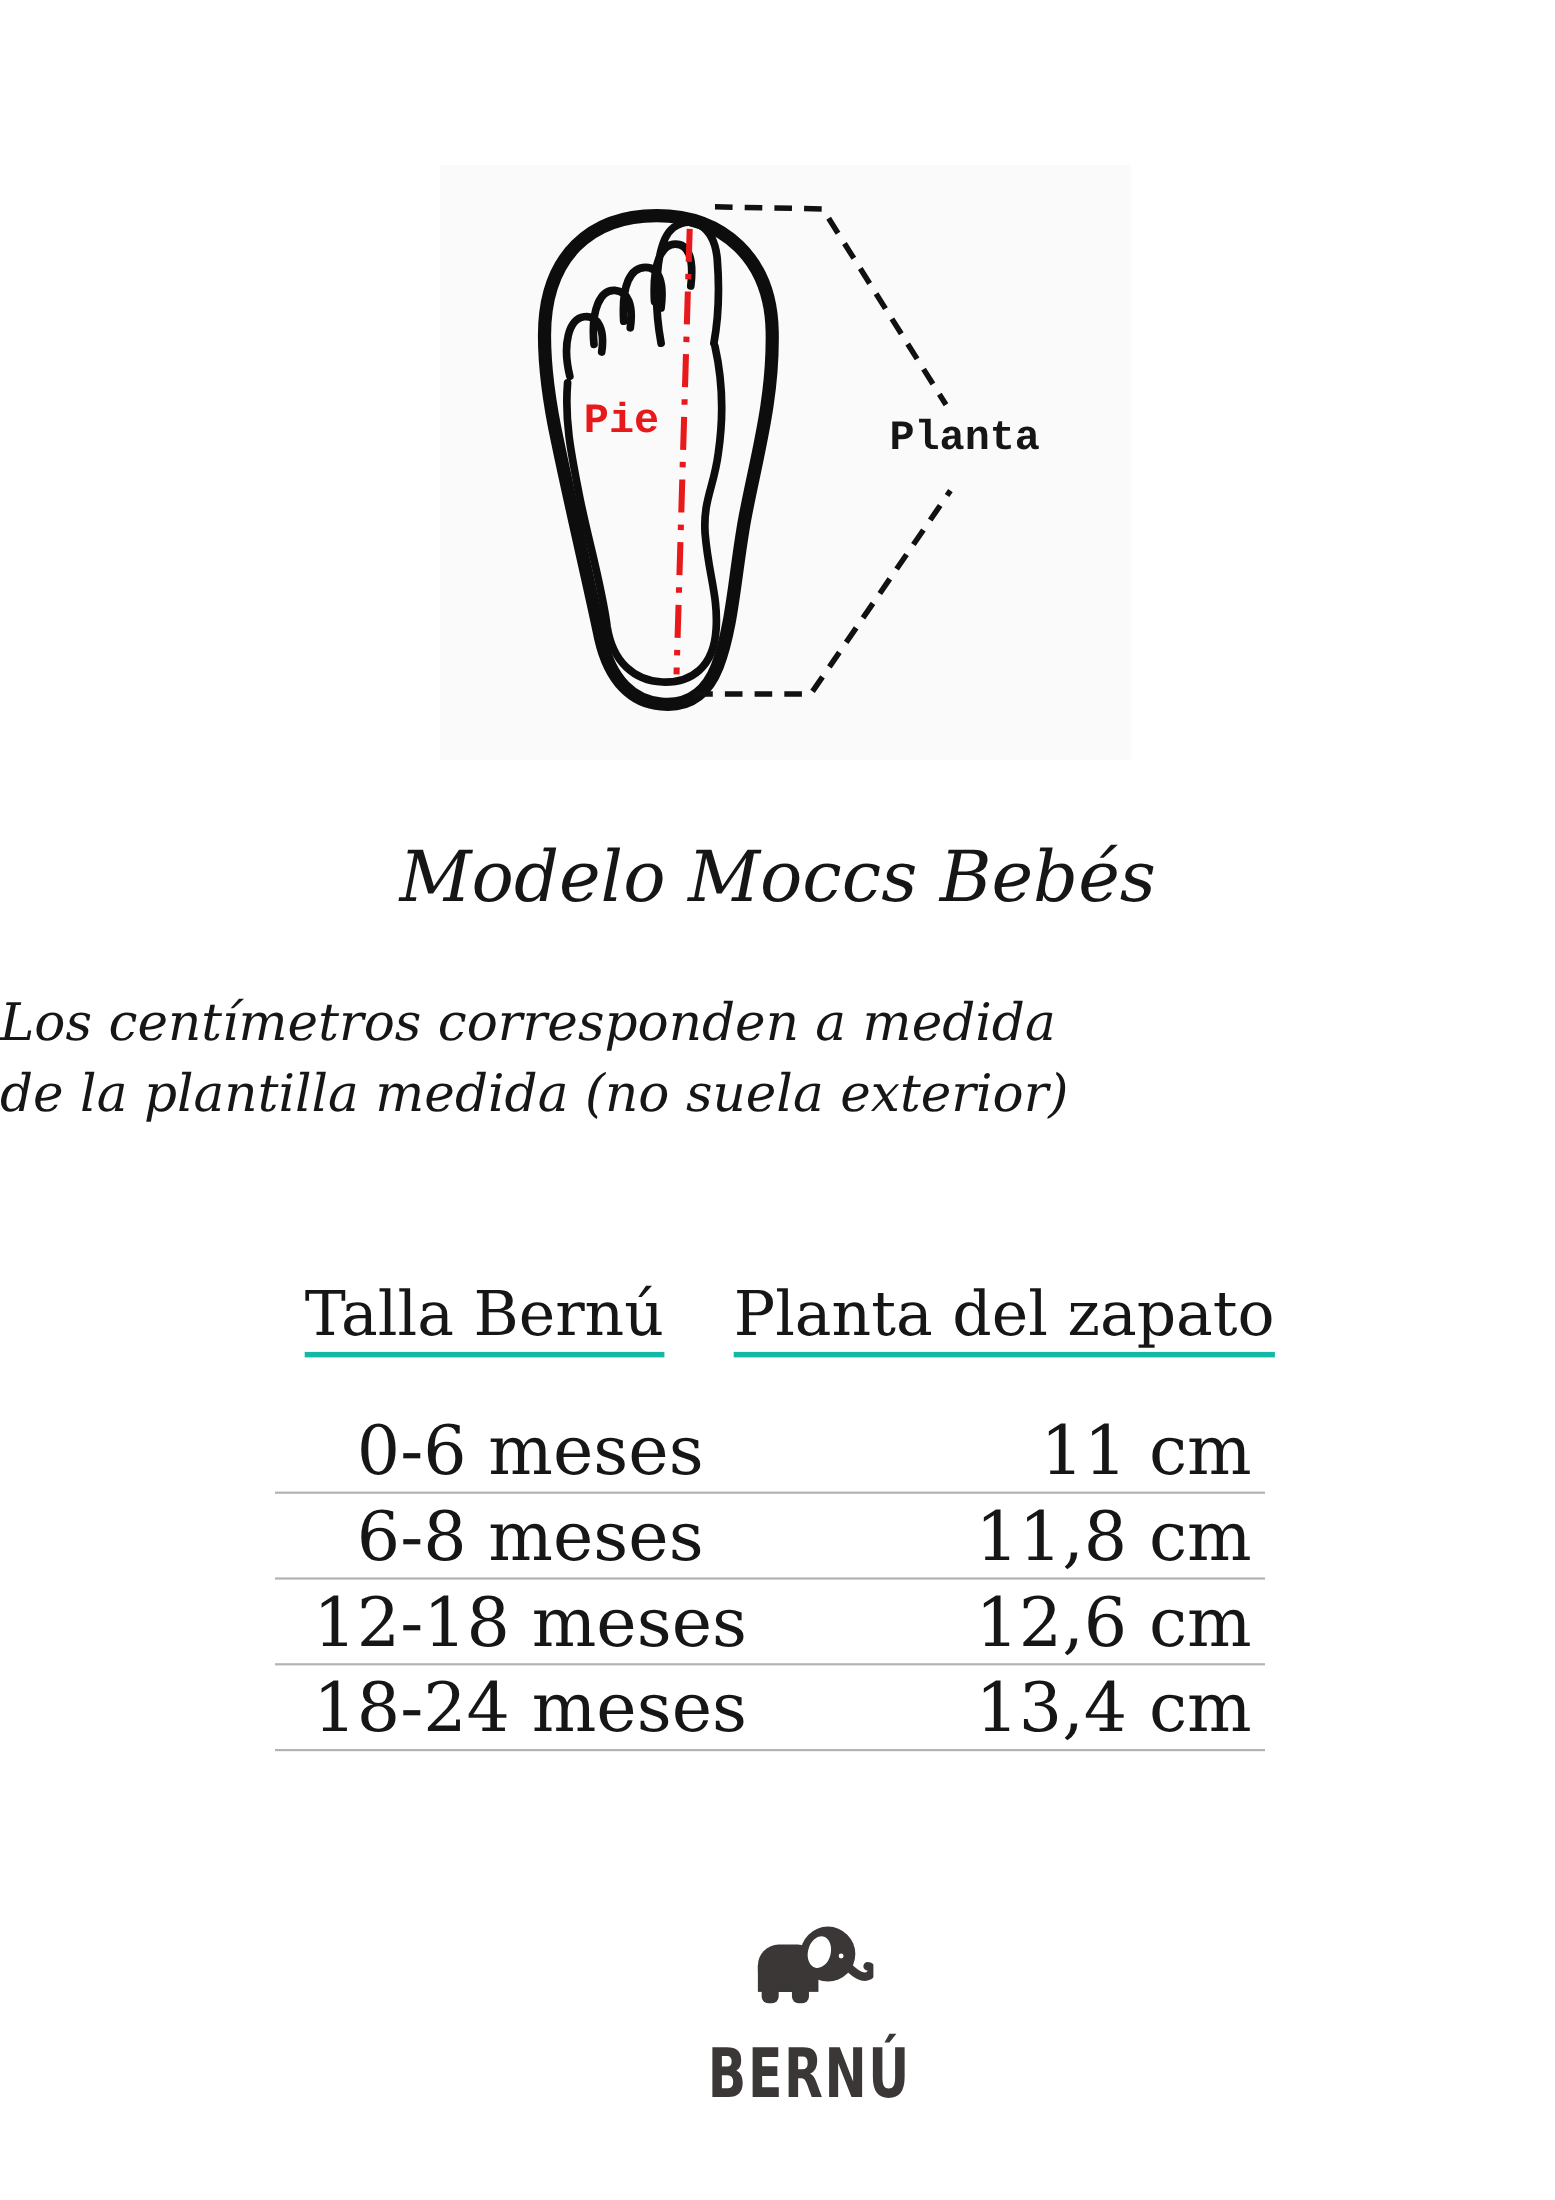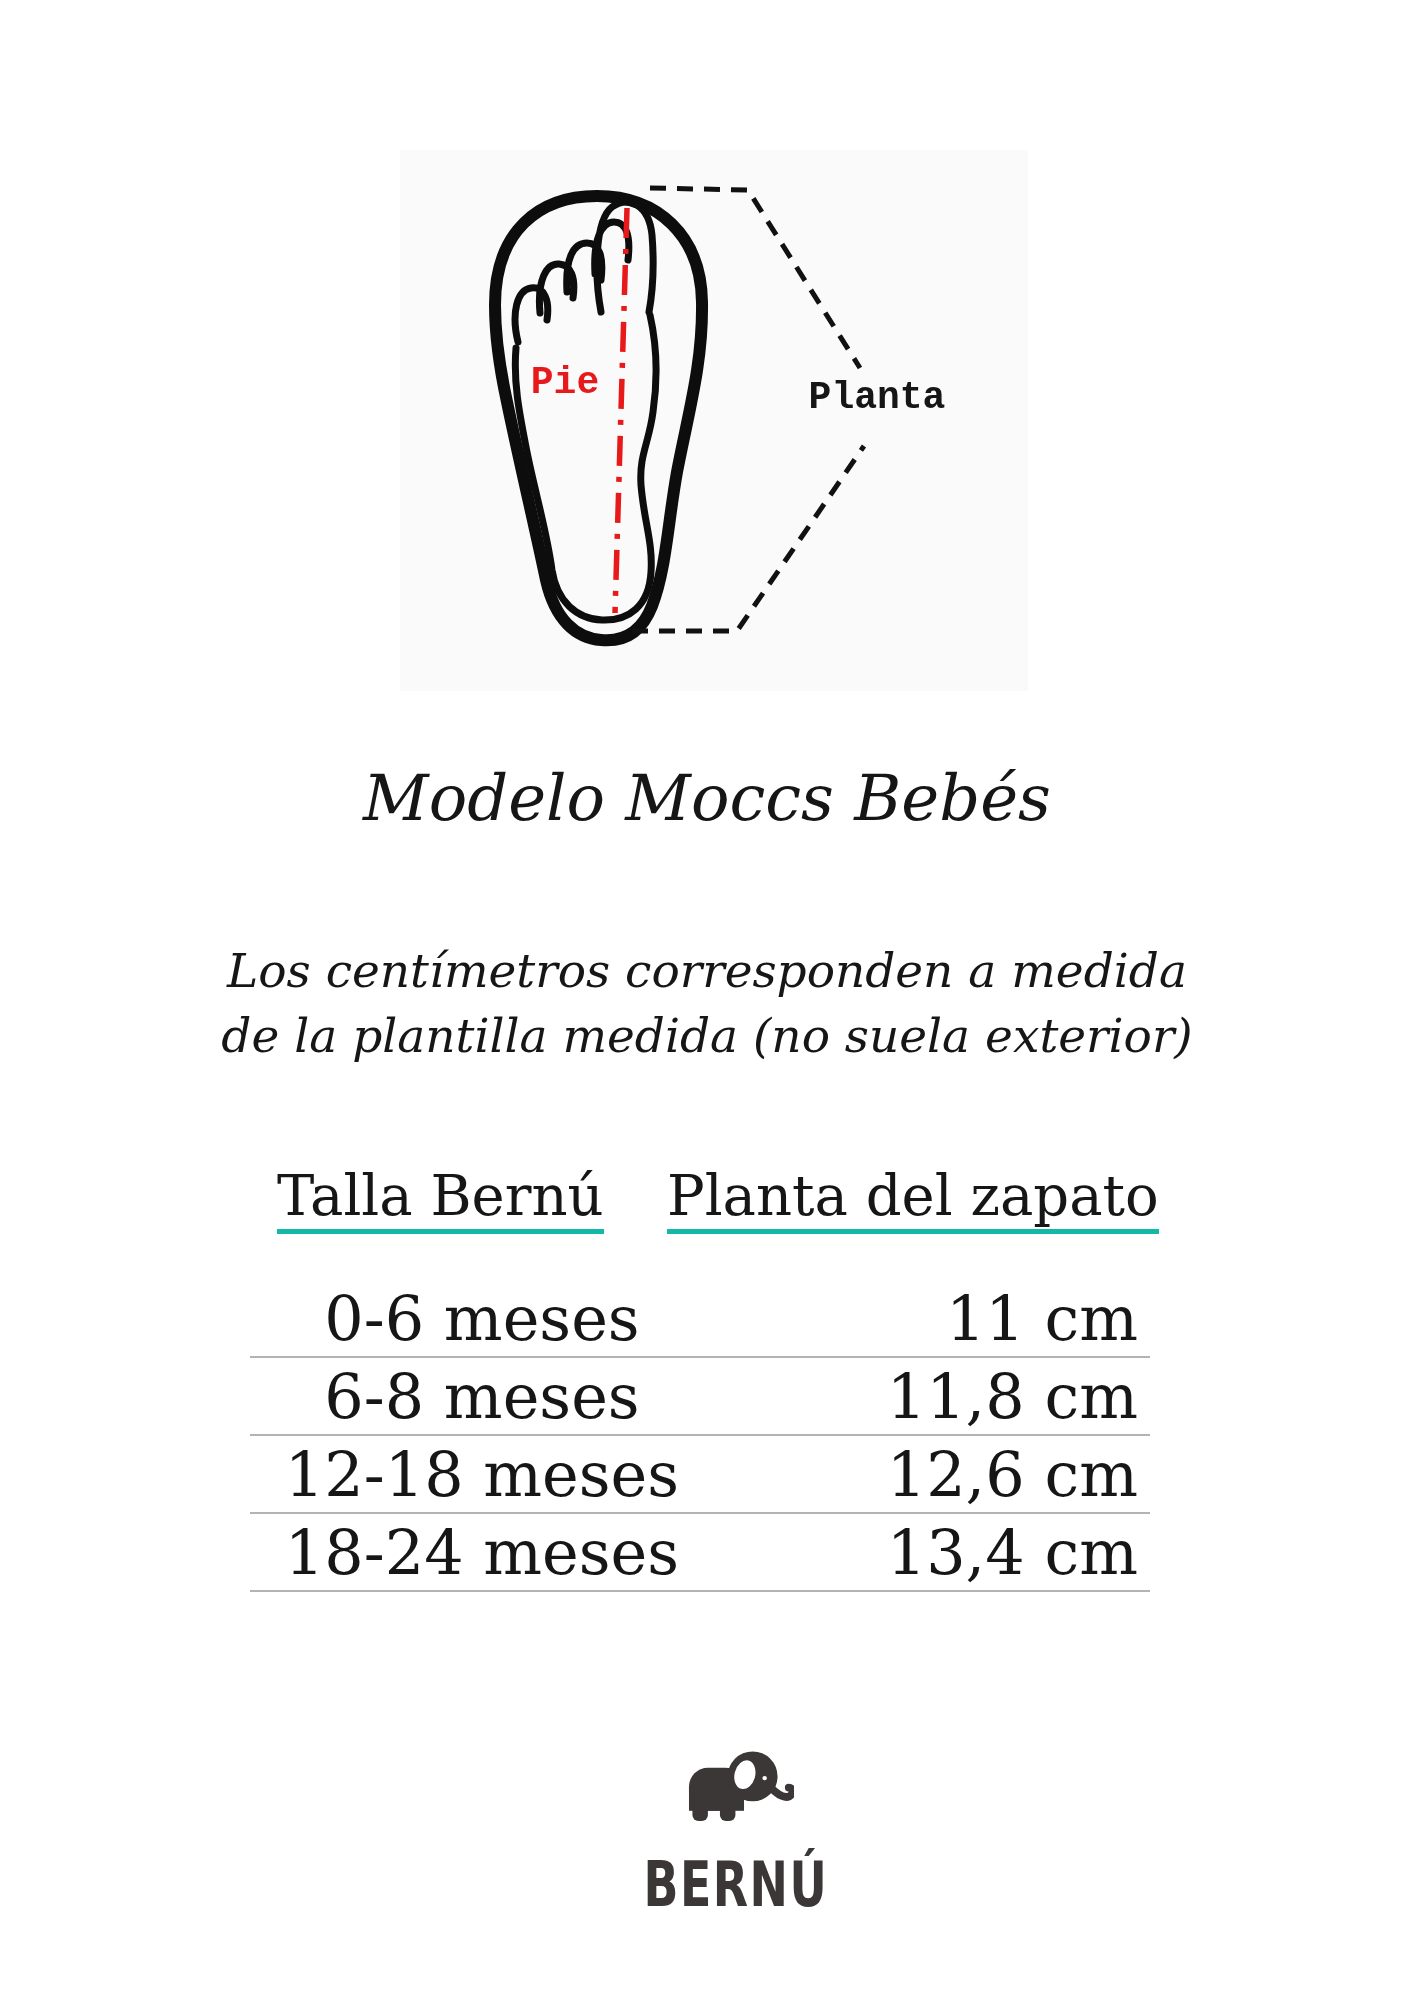--- a/index.html
+++ b/index.html
@@ -15,22 +15,22 @@
   .figure svg{display:block;width:100%;height:100%;}
   .diagram-label{
     font-family:"Liberation Mono",monospace;font-weight:bold;font-size:38px;
   }
   
   .title{
     position:absolute;left:0;top:762px;width:1414px;text-align:center;
     font-style:italic;font-size:64px;line-height:72px;white-space:nowrap;
   }
   .subtitle{
-    position:absolute;left:0;top:897px;width:1414px;text-align:center;
-    font-style:italic;font-size:47px;line-height:65px;margin-top:41px;
+    position:absolute;left:0;top:897px;width:1414px;text-align:left;
+    font-style:italic;font-size:47px;line-height:65px;
   }
   
   .header-left,.header-right{
     position:absolute;top:1170px;font-size:56px;line-height:52px;
     border-bottom:5px solid #14b8a6;padding-bottom:7px;white-space:nowrap;
   }
   .header-left{left:277px;}
   .header-right{left:667px;}
   .size-table{position:absolute;left:250px;top:1280px;width:900px;}
   .size-row{

